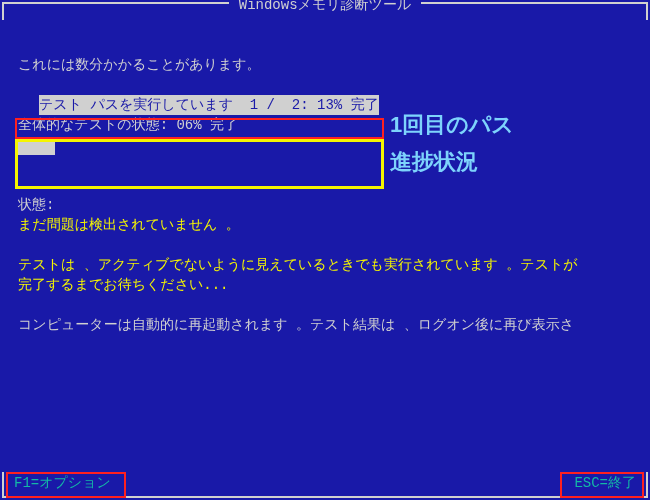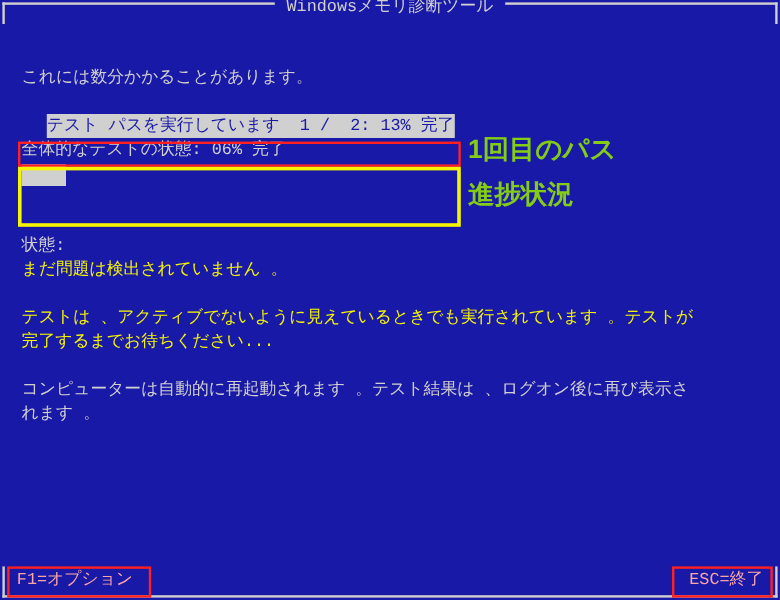--- a/index.html
+++ b/index.html
@@ -75,40 +75,40 @@
       position: absolute;
       border: 3px solid #f5f500;
       top: 139px;
       left: 15px;
       width: 369px;
       height: 50px;
       pointer-events: none;
     }
     .annot {
       position: absolute;
-      color: #84cc16;
+      color: #7dd3fc;
       font-size: 22px;
       font-weight: bold;
       font-family: sans-serif;
       line-height: 28px;
     }
     .footer {
       position: absolute;
       bottom: 2px;
       left: 2px;
       right: 2px;
       height: 26px;
       border: 2px solid #d0d0d0;
       border-top: none;
       display: flex;
       justify-content: space-between;
       align-items: center;
       padding: 0 10px 2px;
     }
-    .footer-item { color: #fca5a5; font-size: 14px; }
+    .footer-item { color: #14b8a6; font-size: 14px; }
     .red-box-foot-l {
       position: absolute;
       border: 2px solid #ff2020;
       bottom: 2px;
       left: 6px;
       width: 120px;
       height: 26px;
       pointer-events: none;
     }
     .red-box-foot-r {
@@ -150,21 +150,20 @@
   <div class="line yellow">まだ問題は検出されていません 。</div>
 
   <div class="spacer"></div>
 
   <div class="line yellow">テストは 、アクティブでないように見えているときでも実行されています 。テストが</div>
   <div class="line yellow">完了するまでお待ちください...</div>
 
   <div class="spacer"></div>
 
   <div class="line">コンピューターは自動的に再起動されます 。テスト結果は 、ログオン後に再び表示さ</div>
-  <div class="line">れます 。</div>
 </div>
 
 <div class="red-box-1"></div>
 <div class="yellow-box"></div>
 
 <div class="annot" style="top:111px; left:390px;">1回目のパス</div>
 <div class="annot" style="top:148px; left:390px;">進捗状況</div>
 
 <div class="footer">
   <span class="footer-item">F1=オプション</span>

